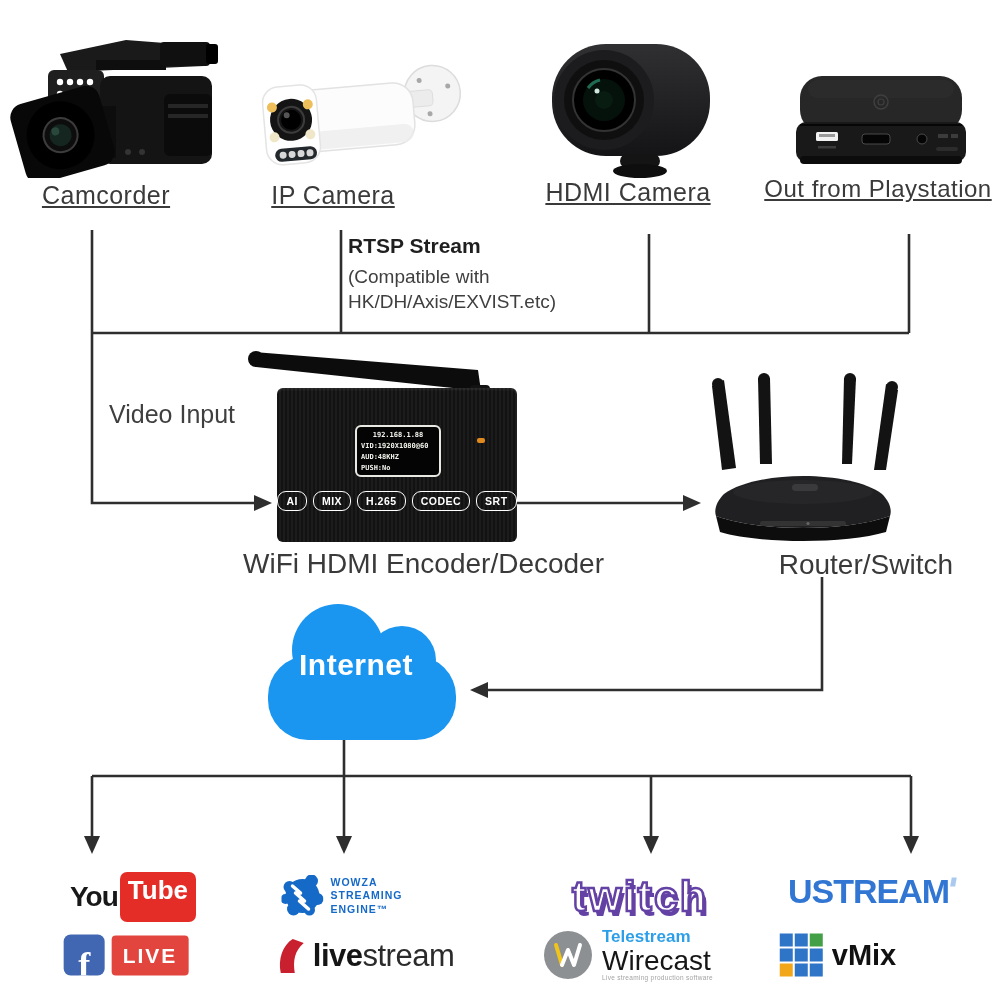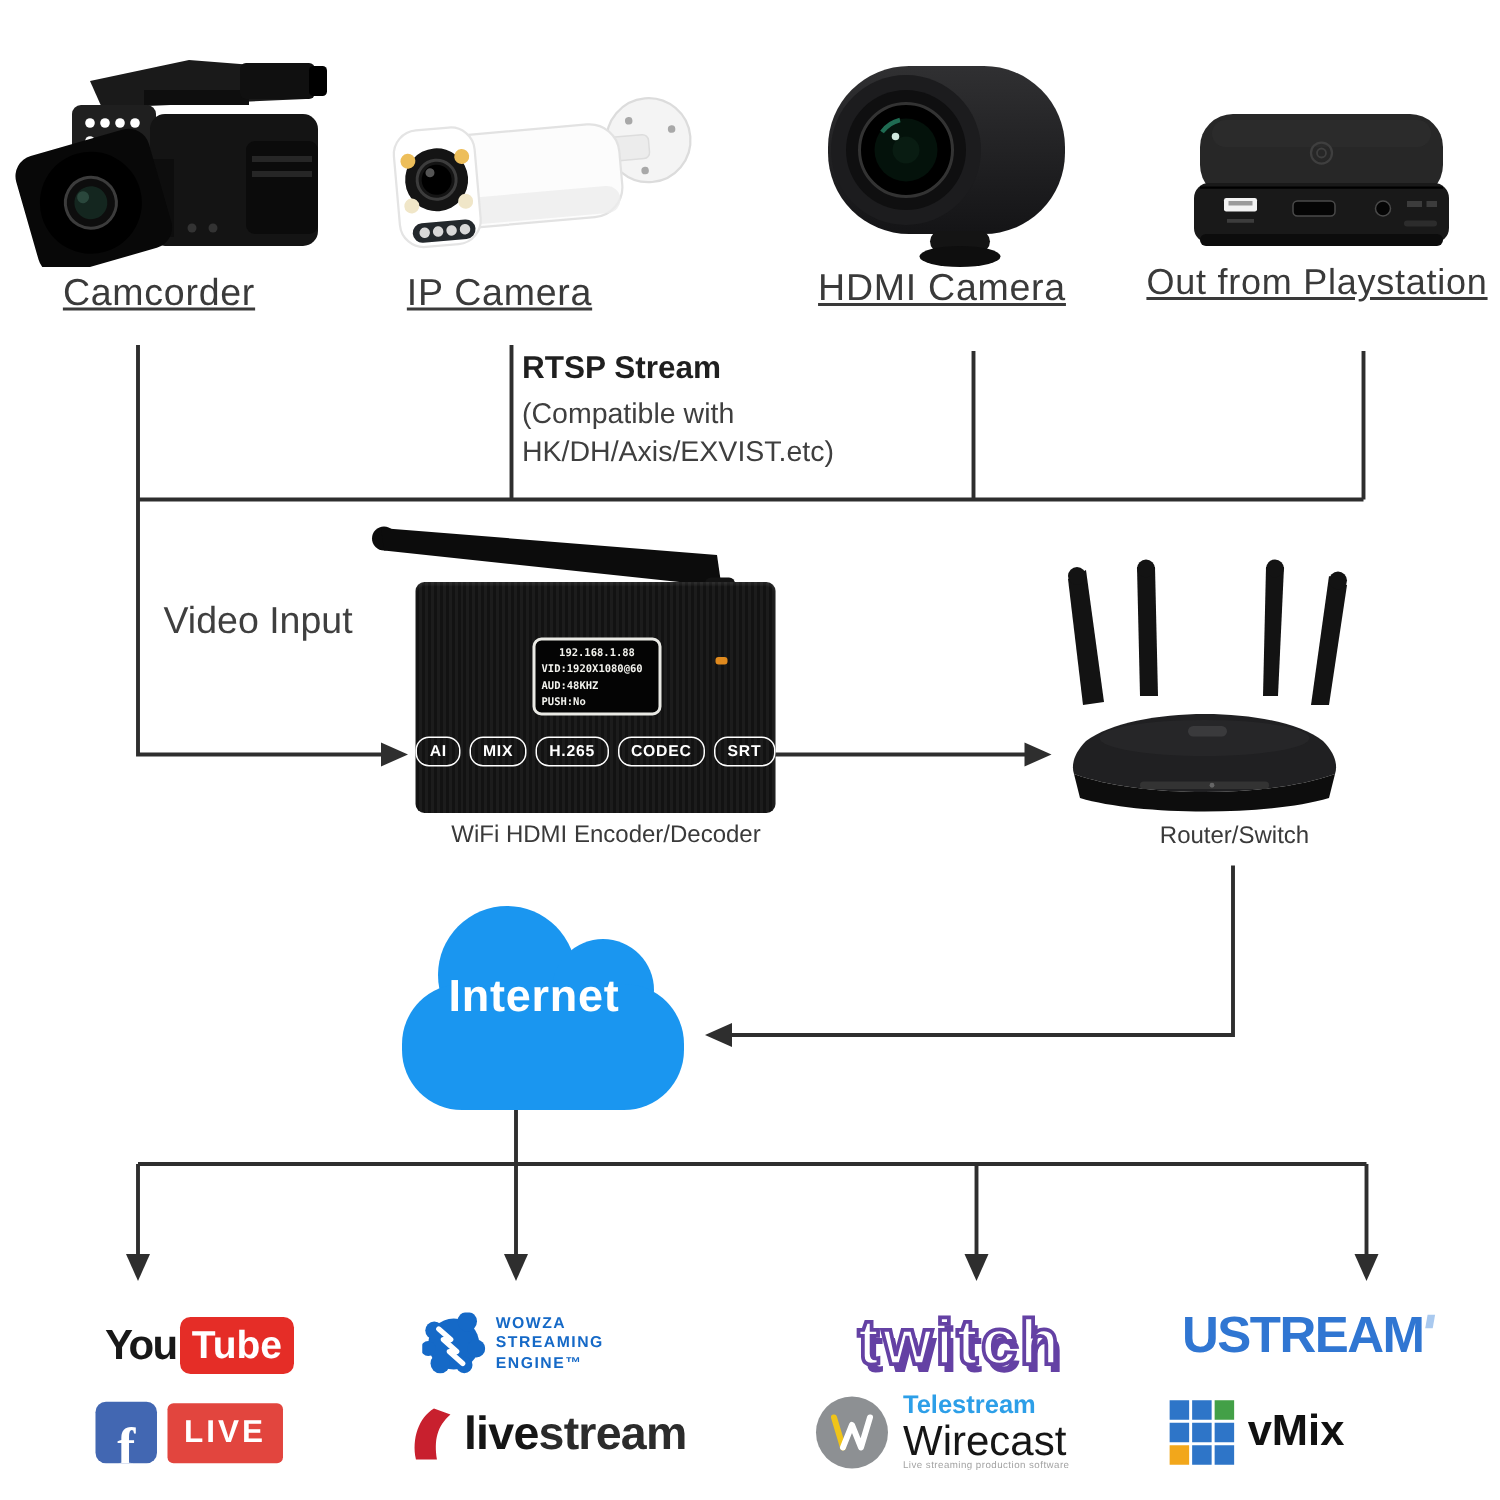--- a/index.html
+++ b/index.html
@@ -4,50 +4,50 @@
 <style>
   html,body{margin:0;padding:0;background:#fff;}
   .canvas{position:relative;width:1000px;height:1000px;background:#fff;overflow:hidden;
           font-family:"Liberation Sans",sans-serif;color:#3a3a3a;}
   .abs{position:absolute;}
   .wires{position:absolute;left:0;top:0;pointer-events:none;}
   .src-label{position:absolute;text-align:center;font-size:25px;color:#3a3a3a;letter-spacing:.5px;text-decoration:underline;}
   .note-title{font-size:21px;font-weight:700;color:#1f1f1f;}
   .note-line{font-size:19px;color:#3f3f3f;line-height:1.32;}
   .flow-label{font-size:25px;color:#3f3f3f;}
-  .dev-label{position:absolute;text-align:center;font-size:16px;color:#3a3a3a;}
+  .dev-label{position:absolute;text-align:right;font-size:28px;color:#3a3a3a;}
   
   .encoder-box{position:absolute;left:37px;top:53px;width:240px;height:154px;border-radius:6px;
     background:repeating-linear-gradient(90deg,#121212 0 2px,#1c1c1c 2px 4px);
     box-shadow:inset 0 2px 2px rgba(255,255,255,.08);}
   .enc-led{position:absolute;left:200px;top:50px;width:8px;height:5px;background:#e08a1e;border-radius:2px;}
   .screen{position:absolute;left:78px;top:37px;width:86px;height:52px;border:2px solid #e9e9e4;border-radius:6px;
     background:#040404;color:#f3f3ee;font-family:"DejaVu Sans Mono",monospace;font-size:7px;line-height:1.55;
     padding:3px 4px;box-sizing:border-box;font-weight:700;}
   .screen .c{text-align:center;}
   .btn-row{position:absolute;left:0;right:0;top:103px;display:flex;justify-content:center;gap:6px;}
   .enc-btn{border:1.5px solid #fff;border-radius:9px;color:#fff;font-size:10.5px;font-weight:700;
     padding:3px 8px;letter-spacing:.5px;}
   
   .cloud-wrap{position:absolute;left:266px;top:598px;width:196px;height:146px;}
   .cloud-text{position:absolute;left:0;top:38px;width:180px;text-align:center;color:#fff;
     font-size:30px;font-weight:800;letter-spacing:.5px;margin-top:12px;}
   
   .logo{position:absolute;display:flex;align-items:center;transform:translate(-50%,-50%);white-space:nowrap;}
   .yt-you{font-size:28px;font-weight:700;color:#181818;letter-spacing:-1px;margin-right:2px;margin-left:10px;}
-  .yt-tube{font-size:26px;font-weight:700;color:#fff;background:var(--youtube-red);border-radius:7px;padding:3px 8px 4px;}
+  .yt-tube{font-size:26px;font-weight:700;color:#fff;background:var(--youtube-red);border-radius:7px;padding:3px 8px 16px;}
   .fb-sq{width:41px;height:41px;border-radius:7px;background:var(--facebook-blue);display:flex;
     justify-content:center;align-items:flex-end;overflow:hidden;margin-right:7px;}
   .fb-f{color:#fff;font-size:36px;font-weight:700;line-height:.8;margin-bottom:-4px;font-family:"Liberation Serif",serif;}
   .live-badge{background:var(--live-red);color:#fff;font-size:21px;font-weight:800;letter-spacing:2px;
     padding:8px 11px;border-radius:4px;}
   .wowza-txt{display:flex;flex-direction:column;color:var(--wowza-blue);font-size:10.5px;font-weight:800;
     letter-spacing:1px;line-height:1.25;margin-left:7px;}
   .ls-live{font-size:31px;font-weight:800;color:#151515;letter-spacing:-.5px;margin-left:7px;}
-  .ls-stream{font-size:31px;font-weight:700;color:#2b2b2b;letter-spacing:-.5px;}
+  .ls-stream{font-size:31px;font-weight:400;color:#2b2b2b;letter-spacing:-.5px;}
   .twitch-txt{font-size:43px;font-weight:800;color:#fff;letter-spacing:2px;
     -webkit-text-stroke:2.5px var(--twitch-purple);text-shadow:3px 5px 0 var(--twitch-purple);}
   .wc-col{display:flex;flex-direction:column;margin-left:9px;line-height:1.05;}
   .wc-brand{color:var(--telestream-blue);font-size:17px;font-weight:700;}
   .wc-name{color:#161616;font-size:28px;font-weight:400;}
   .wc-tag{color:#a3a3a3;font-size:6.5px;letter-spacing:.3px;}
   .ustream-txt{font-size:34px;font-weight:800;color:var(--ustream-blue);letter-spacing:-1px;position:relative;}
   .ustream-txt::after{content:"";display:inline-block;width:5px;height:9px;background:#a9c9ef;
     margin-left:2px;transform:translateY(-16px) skewX(-10deg);}
   .vmix-grid{display:grid;grid-template-columns:repeat(3,13px);grid-template-rows:repeat(3,13px);gap:2px;margin-right:9px;}

